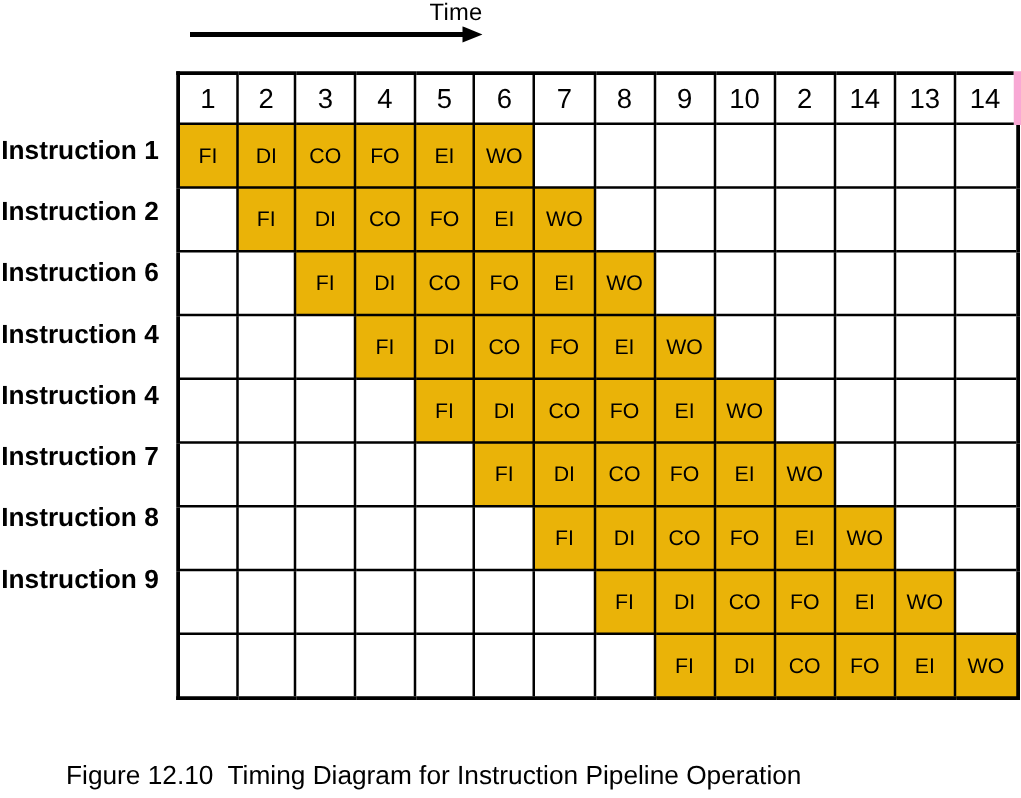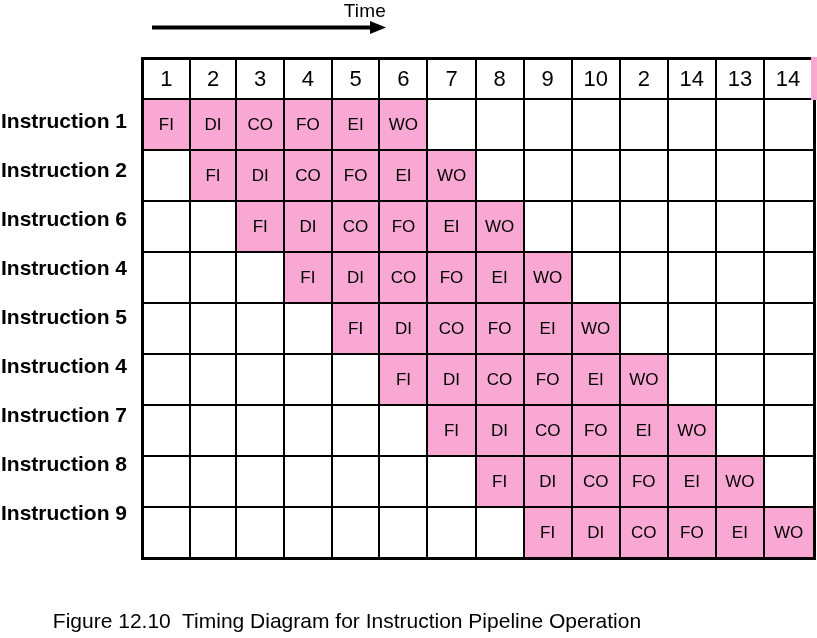--- a/index.html
+++ b/index.html
@@ -67,21 +67,21 @@
     height: 38px;
     border-top: 3px solid #000000;
     font-size: 22px;
   }
   #pipeline-grid tr.header-row td:first-child { border-left: 3px solid #000000; }
   #pipeline-grid tr.header-row td:last-child  { border-right: 6px solid #f9a8d4; }
   #pipeline-grid tr.data-row td:first-child { border-left: 3px solid #000000; }
   #pipeline-grid tr.data-row td:last-child  { border-right: 3px solid #000000; }
   #pipeline-grid tr.data-row:last-child td  { border-bottom: 3px solid #000000; }
   #pipeline-grid td.stage-cell {
-    background: #f9a8d4;
+    background: #eab308;
   }
 
   
   #row-labels {
     position: absolute;
     left: 0px;
     top: 96px;
     width: 133px;
   }
   #row-labels .row-label {
@@ -116,21 +116,20 @@
     <line x1="0" y1="6.5" x2="222" y2="6.5" stroke="#000000" stroke-width="4"></line>
     <polygon points="218,0 234,6.5 218,13" fill="#000000"></polygon>
   </svg>
 </div>
 
 <div id="row-labels">
   <div class="row-label">Instruction 1</div>
   <div class="row-label">Instruction 2</div>
   <div class="row-label">Instruction 6</div>
   <div class="row-label">Instruction 4</div>
-  <div class="row-label">Instruction 5</div>
   <div class="row-label">Instruction 4</div>
   <div class="row-label">Instruction 7</div>
   <div class="row-label">Instruction 8</div>
   <div class="row-label">Instruction 9</div>
 </div>
 
 <table id="pipeline-grid">
   <tbody id="grid-body">
       <tr class="header-row">
         <td>1</td>

